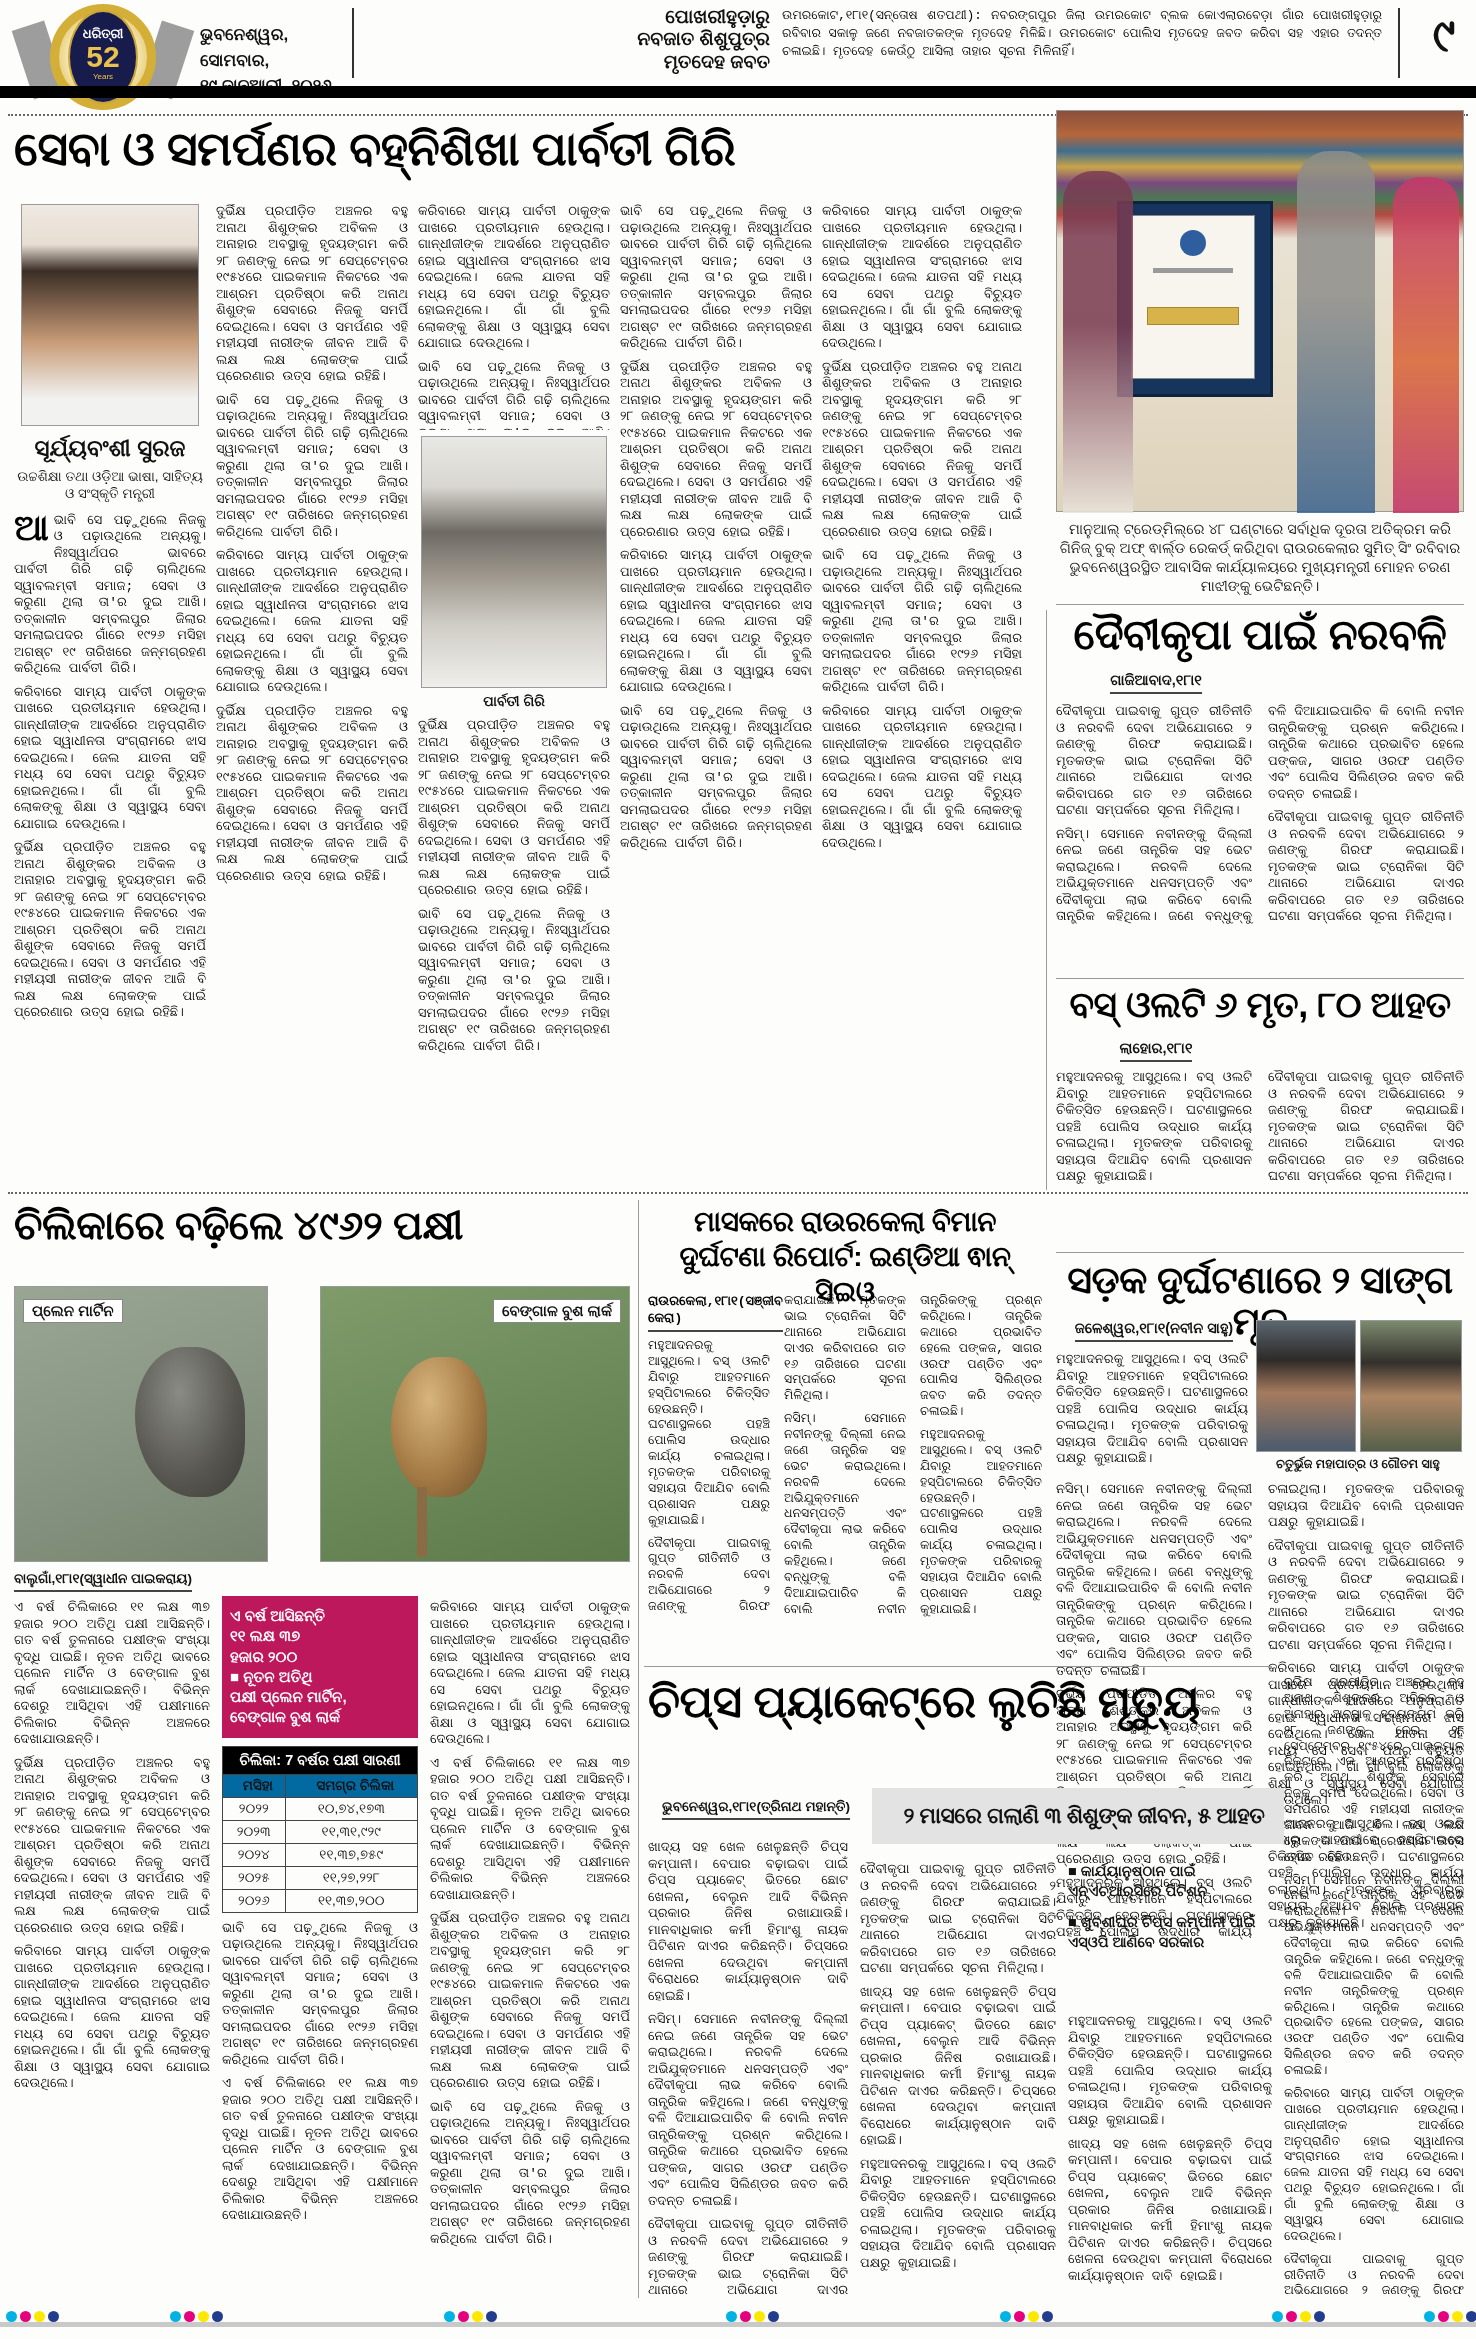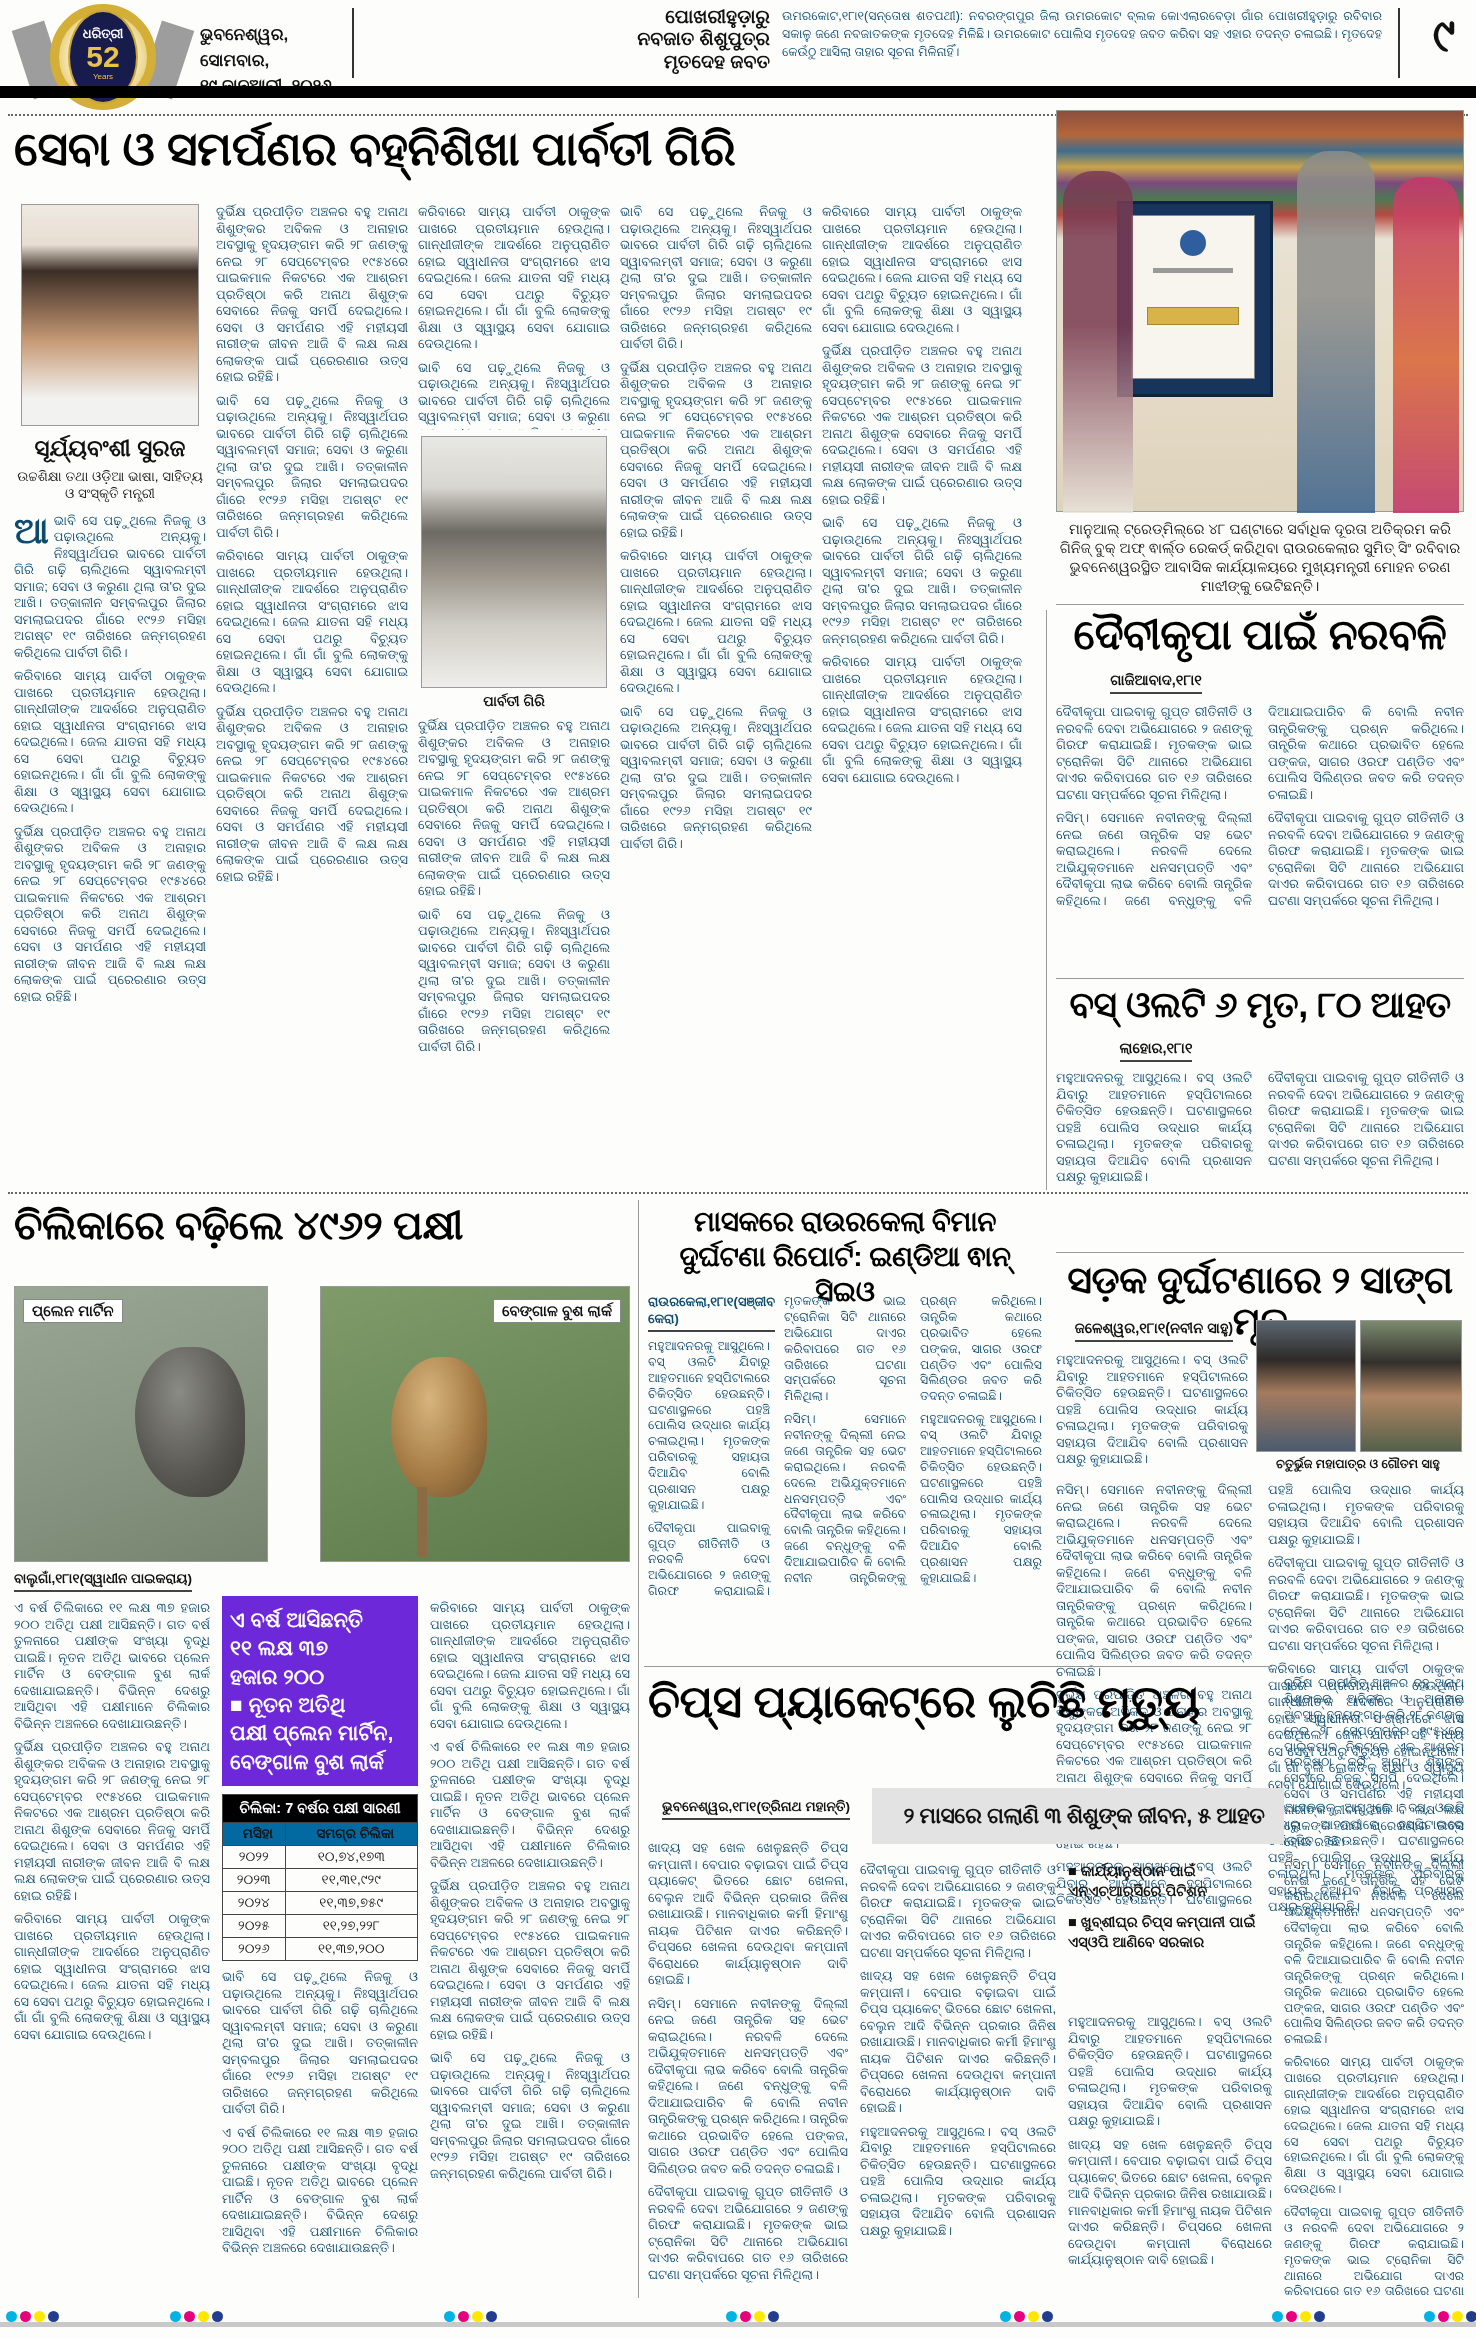--- a/index.html
+++ b/index.html
@@ -1,19 +1,19 @@
 <!DOCTYPE html>
 <html><head>
 <meta charset="utf-8">
 <style>
   html,body{margin:0;padding:0;}
   body{width:1476px;height:2339px;position:relative;background:#fdfdfb;
        font-family:"Liberation Sans",sans-serif;color:#111;overflow:hidden;}
   .abs{position:absolute;}
-  .just{text-align:justify;font-size:13px;line-height:1.27;overflow:hidden;color:#0c4a6e;}
+  .just{text-align:justify;font-size:13px;line-height:1.27;overflow:hidden;color:#000000;font-family:Liberation Mono, monospace;}
   .just p{margin:0 0 7px;}
   .hl{font-weight:800;color:#000;letter-spacing:-.5px;line-height:1.08;}
   .ctr{text-align:center;}
   .dateline{font-weight:700;font-size:14.5px;text-align:center;}
   .dateline span{display:inline-block;border-bottom:2px solid #444;padding-bottom:3px;}
   .photo{border:1px solid #9a9a9a;box-sizing:border-box;}
   .cap{font-size:14px;font-weight:700;text-align:center;line-height:1.3;}
   .vr{width:1px;background:#9a9a9a;}
   .hr{height:1px;background:#9a9a9a;}
   .dotted{border-top:2px dotted #666;height:0;}
@@ -24,21 +24,21 @@
   .ribbon{position:absolute;width:34px;height:72px;background:#9d9d9d;top:22px;}
   .ring{position:absolute;left:34px;top:2px;width:106px;height:106px;border-radius:50%;
         border:9px solid #d4af37;background:radial-gradient(circle,#f6e7b2 55%,#d4af37 100%);box-sizing:border-box;}
   .oval{position:absolute;left:52px;top:8px;width:70px;height:94px;border-radius:50%;
         background:#181c4d;border:2px solid #caa53a;text-align:center;color:#fff;box-sizing:border-box;}
   .oval .b{font-size:13px;font-weight:700;margin-top:14px;}
   .oval .n{font-size:30px;font-weight:800;color:#e9c14d;line-height:1;}
   .oval .y{font-size:8px;color:#e9c14d;}
   .blackband{background:#000;}
   
-  .infobox{background:#6d28d9;color:#fff;font-weight:800;font-size:21px;line-height:1.35;padding:10px 8px;box-sizing:border-box;}
+  .infobox{background:#be185d;color:#fff;font-weight:800;font-size:15px;line-height:1.35;padding:10px 8px;box-sizing:border-box;}
   table.birds{border-collapse:collapse;width:100%;font-size:13.5px;margin-top:8px;}
   table.birds th.title{background:#000;color:#fff;font-size:14.5px;padding:5px 2px;}
   table.birds td,table.birds th{border:1.5px solid #444;text-align:center;padding:3px 2px;}
   table.birds thead th{background:#0369a1;font-weight:700;padding-left:10px;}
   .label{position:absolute;background:#fff;border:1px solid #888;padding:2px 8px;font-size:15px;font-weight:700;}
   .graybox{background:#e3e3e3;display:flex;align-items:center;justify-content:center;
            font-weight:800;font-size:22px;letter-spacing:-.5px;padding-left:12px;}
   .bullet{font-size:14.5px;font-weight:700;line-height:1.35;margin-bottom:12px;}
   .dotrow{position:absolute;display:flex;gap:3px;top:2311px;}
   .dot{width:11px;height:11px;border-radius:50%;}

